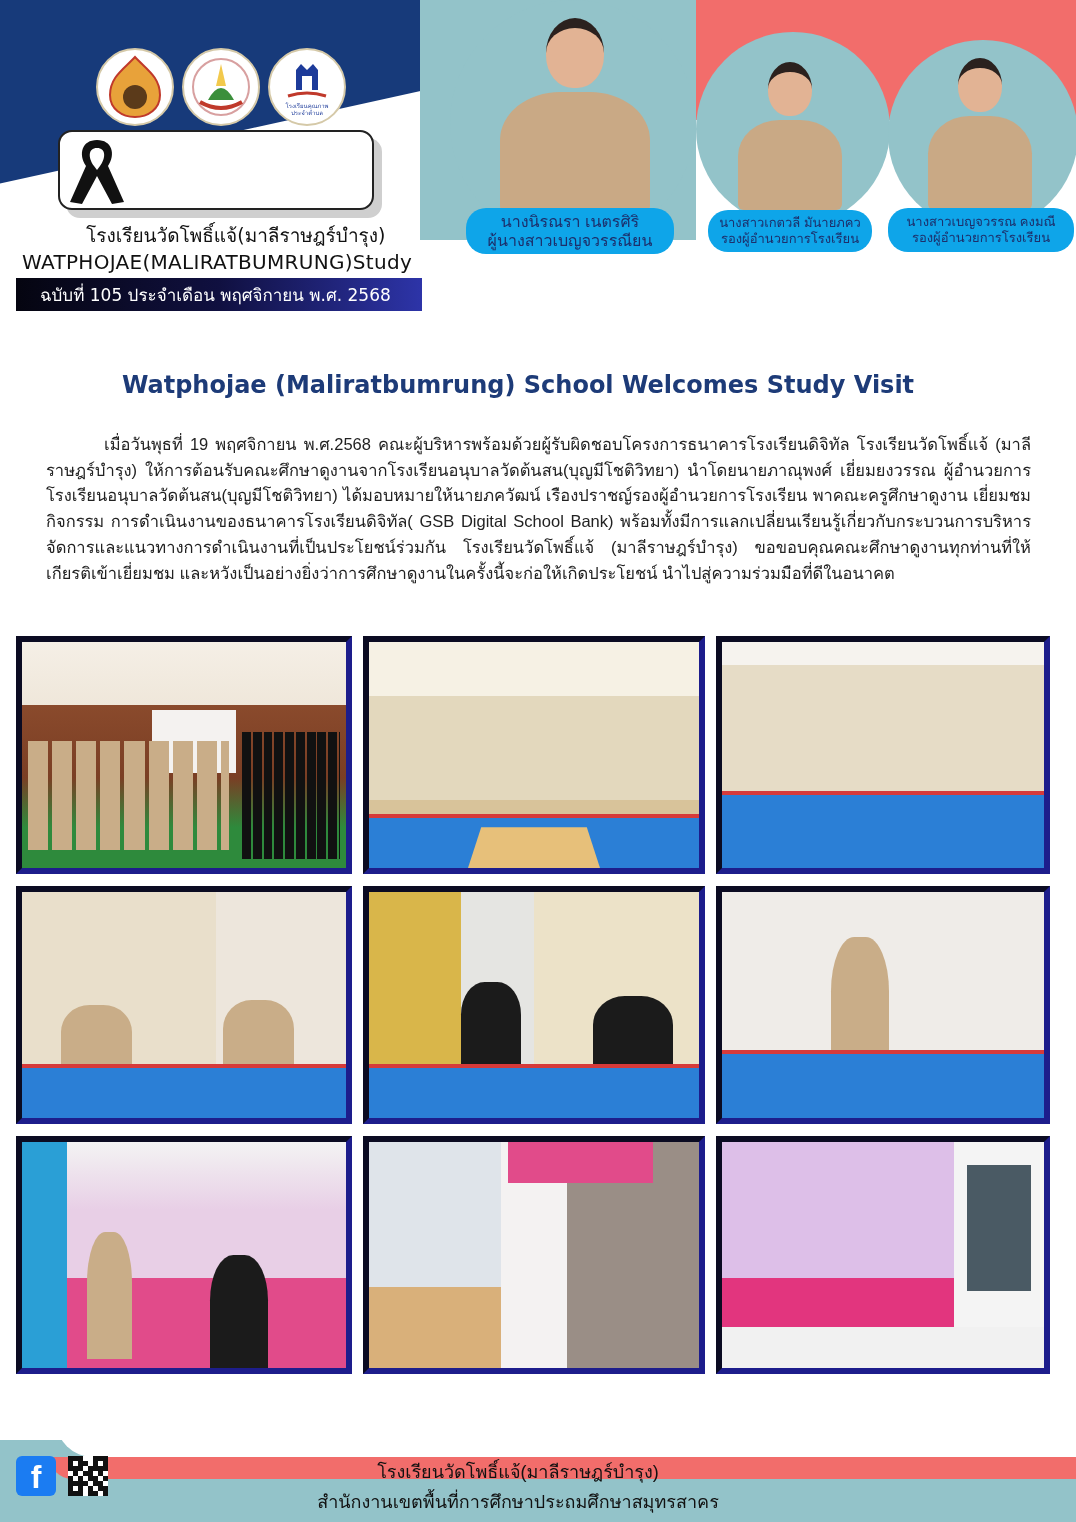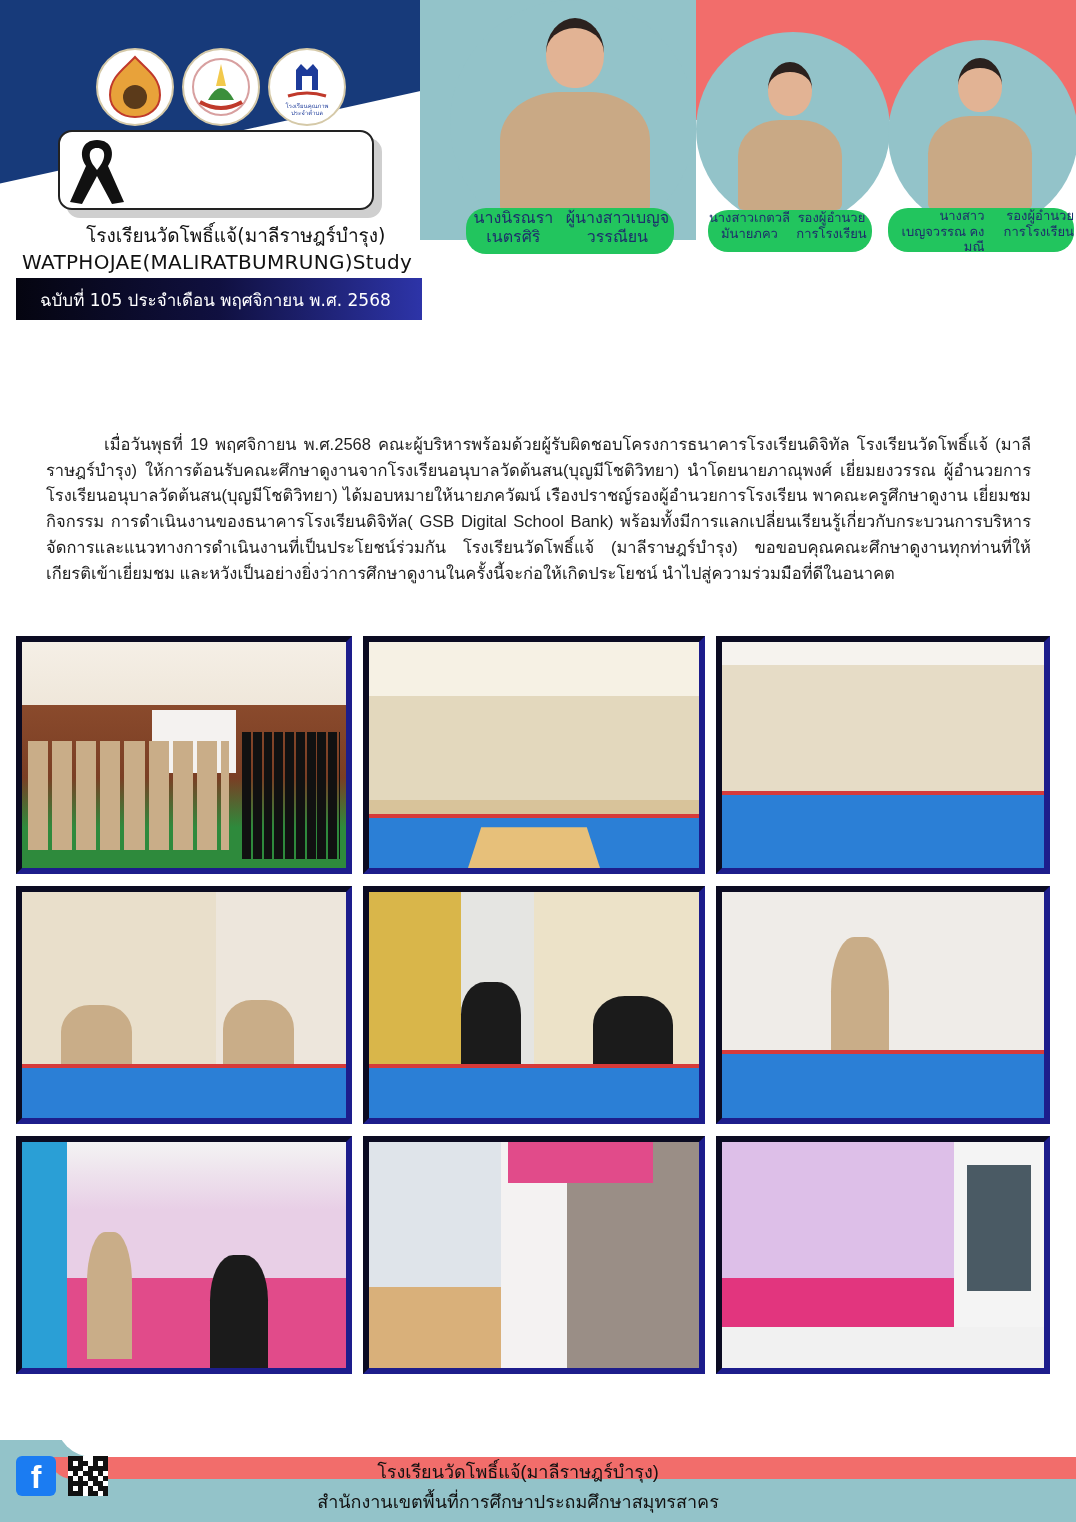--- a/index.html
+++ b/index.html
@@ -8,29 +8,29 @@
   #navy-band { left: 0; top: 0; width: 760px; height: 270px; background: #173a7a; clip-path: polygon(0 0, 100% 0, 100% 6%, 0 68%); }
   #coral-block { left: 696px; top: 0; width: 380px; height: 120px; background: #f26d6b; }
   #teal-block { left: 420px; top: 0; width: 276px; height: 240px; background: #93c3c9; }
   .circle { position: absolute; border-radius: 50%; background: #93c3c9; }
   #circle-1 { left: 450px; top: 0px; width: 245px; height: 245px; background: #93c3c9; }
   #circle-2 { left: 696px; top: 32px; width: 194px; height: 194px; }
   #circle-3 { left: 888px; top: 40px; width: 190px; height: 190px; }
   .person { position: absolute; display: flex; flex-direction: column; align-items: center; }
   .head { border-radius: 50% 50% 46% 46%; background: #e2b394; border-top: 10px solid #2b211e; }
   .body-uniform { background: #c9a985; border-radius: 40% 40% 6px 6px; margin-top: 4px; }
-  .namecard { position: absolute; background: #22c55e; border-radius: 20px; color: #1d2f6b; text-align: center; font-family: Liberation Serif, serif; line-height: 1.2; display: flex; flex-direction: row; justify-content: center; }
+  .namecard { position: absolute; background: #0ea5e9; border-radius: 20px; color: #1d2f6b; text-align: center; font-family: Liberation Sans, sans-serif; line-height: 1.2; display: flex; flex-direction: column; justify-content: center; }
   #logos { position: absolute; left: 96px; top: 48px; display: flex; gap: 8px; }
   .logo { width: 78px; height: 78px; border-radius: 50%; background: #fff; border: 2px solid #d5c9a8; display: flex; align-items: center; justify-content: center; }
   #title-box { position: absolute; left: 58px; top: 130px; width: 316px; height: 80px; background: #fff; border: 2px solid #222; border-radius: 14px; box-shadow: 8px 8px 0 #cfcfcf; display: flex; align-items: center; }
   #title-text { font-family: "DejaVu Sans", sans-serif; font-weight: bold; font-size: 34px; color: #1d3b78; margin-left: 62px; letter-spacing: 1px; }
   #ribbon { position: absolute; left: 4px; top: 4px; }
   #school-th { position: absolute; left: 86px; top: 220px; font-size: 19px; color: #111; }
   #school-en { position: absolute; left: 22px; top: 250px; font-size: 20px; color: #111; letter-spacing: 0.3px; }
-  #issue-bar { position: absolute; left: 16px; top: 278px; width: 406px; height: 42px; background: linear-gradient(90deg, #050510 0%, #101040 50%, #2d34a8 100%); color: #fff; font-size: 17px; display: flex; align-items: center; padding-left: 24px; }
+  #issue-bar { position: absolute; left: 16px; top: 278px; width: 406px; height: 33px; background: linear-gradient(90deg, #050510 0%, #101040 50%, #2d34a8 100%); color: #fff; font-size: 17px; display: flex; align-items: center; padding-left: 24px; }
   #headline { position: absolute; left: 0; top: 368px; width: 1036px; text-align: center; font-family: "DejaVu Sans", sans-serif; font-weight: bold; font-size: 24px; line-height: 34px; color: #1d3b78; }
   #body-para { position: absolute; left: 46px; top: 432px; width: 985px; font-family: "Liberation Sans", sans-serif; font-size: 16.5px; line-height: 25.7px; color: #222; text-align: justify; text-indent: 58px; }
   #photo-grid { position: absolute; left: 16px; top: 636px; display: grid; grid-template-columns: 336px 342px 334px; column-gap: 11px; row-gap: 12px; }
   .photo { height: 238px; border: 6px solid #1d1d8c; border-left-color: #0b0b22; border-top-color: #0b0b22; position: relative; overflow: hidden; }
   .photo .scene { position: absolute; inset: 0; }
   .photo .table { position: absolute; left: 0; right: 0; bottom: 0; height: 24%; background: #2b7fd6; border-top: 4px solid #d63a3a; }
   .photo .caption { position: absolute; left: 6px; bottom: 4px; font-size: 9px; color: #fff; opacity: 0.85; }
   #footer-teal { position: absolute; left: 0; top: 1440px; width: 1076px; height: 82px; background: #93c3c9; }
   #footer-coral { position: absolute; left: 50px; top: 1457px; width: 1026px; height: 22px; background: #f26d6b; border-radius: 0 0 0 40px; }
   #footer-white-curve { position: absolute; left: 56px; top: 1420px; width: 1020px; height: 37px; background: #fff; border-radius: 0 0 0 40px; }
@@ -64,21 +64,21 @@
 </div>
 
 <div class="namecard" style="left:466px; top:208px; width:208px; height:46px; font-size:16px;">
   <span>นางนิรณรา เนตรศิริ</span>
   <span>ผู้นางสาวเบญจวรรณียน</span>
 </div>
 <div class="namecard" style="left:708px; top:210px; width:164px; height:42px; font-size:13px;">
   <span>นางสาวเกตวลี มันายภคว</span>
   <span>รองผู้อำนวยการโรงเรียน</span>
 </div>
-<div class="namecard" style="left:888px; top:208px; width:186px; height:44px; font-size:13px;text-align:right;">
+<div class="namecard" style="left:888px; top:208px; width:186px; height:44px; font-size:13px;">
   <span>นางสาวเบญจวรรณ คงมณี</span>
   <span>รองผู้อำนวยการโรงเรียน</span>
 </div>
 
 <div id="logos">
   <div class="logo">
     <svg width="58" height="64" viewBox="0 0 58 64">
         <path d="M29 2 C40 14 54 22 54 40 C54 54 42 62 29 62 C16 62 4 54 4 40 C4 22 18 14 29 2Z" fill="#e8a23a" stroke="#c0392b" stroke-width="2"></path>
         <circle cx="29" cy="42" r="12" fill="#5b3a1a"></circle>
       </svg>
@@ -108,20 +108,21 @@
   </svg>
 </div>
 
 <div id="school-th">โรงเรียนวัดโพธิ์แจ้(มาลีราษฎร์บำรุง)</div>
 <div id="school-en">WATPHOJAE(MALIRATBUMRUNG)Study</div>
 <div id="issue-bar">
   <span>ฉบับที่ 105 ประจำเดือน พฤศจิกายน พ.ศ. 2568</span>
 </div>
 
 <div id="headline">
+  <div>Watphojae (Maliratbumrung) School Welcomes Study Visit</div>
 </div>
 
 <p id="body-para">เมื่อวันพุธที่ 19 พฤศจิกายน พ.ศ.2568 คณะผู้บริหารพร้อมด้วยผู้รับผิดชอบโครงการธนาคารโรงเรียนดิจิทัล โรงเรียนวัดโพธิ์แจ้ (มาลีราษฎร์บำรุง) ให้การต้อนรับคณะศึกษาดูงานจากโรงเรียนอนุบาลวัดต้นสน(บุญมีโชติวิทยา) นำโดยนายภาณุพงศ์ เยี่ยมยงวรรณ ผู้อำนวยการโรงเรียนอนุบาลวัดต้นสน(บุญมีโชติวิทยา) ได้มอบหมายให้นายภควัฒน์ เรืองปราชญ์รองผู้อำนวยการโรงเรียน พาคณะครูศึกษาดูงาน เยี่ยมชมกิจกรรม การดำเนินงานของธนาคารโรงเรียนดิจิทัล( GSB Digital School Bank) พร้อมทั้งมีการแลกเปลี่ยนเรียนรู้เกี่ยวกับกระบวนการบริหารจัดการและแนวทางการดำเนินงานที่เป็นประโยชน์ร่วมกัน โรงเรียนวัดโพธิ์แจ้ (มาลีราษฎร์บำรุง) ขอขอบคุณคณะศึกษาดูงานทุกท่านที่ให้เกียรติเข้าเยี่ยมชม และหวังเป็นอย่างยิ่งว่าการศึกษาดูงานในครั้งนี้จะก่อให้เกิดประโยชน์ นำไปสู่ความร่วมมือที่ดีในอนาคต</p>
 
 <div id="photo-grid">
   <div class="photo">
     <div class="scene" style="background: linear-gradient(180deg,#f5efe6 0%,#efe7da 28%,#8a4a2c 28%,#7a3e24 60%,#2e8a3c 82%,#2e8a3c 100%);"></div>
     <div style="position:absolute;left:40%;top:30%;width:26%;height:28%;background:#f4f2f0;"></div>
     <div style="position:absolute;left:2%;top:44%;width:62%;height:48%;background:repeating-linear-gradient(90deg,#c9ad88 0 10%,transparent 10% 12%);"></div>
     <div style="position:absolute;left:68%;top:40%;width:30%;height:56%;background:repeating-linear-gradient(90deg,#111 0 9%,transparent 9% 11%);"></div>

